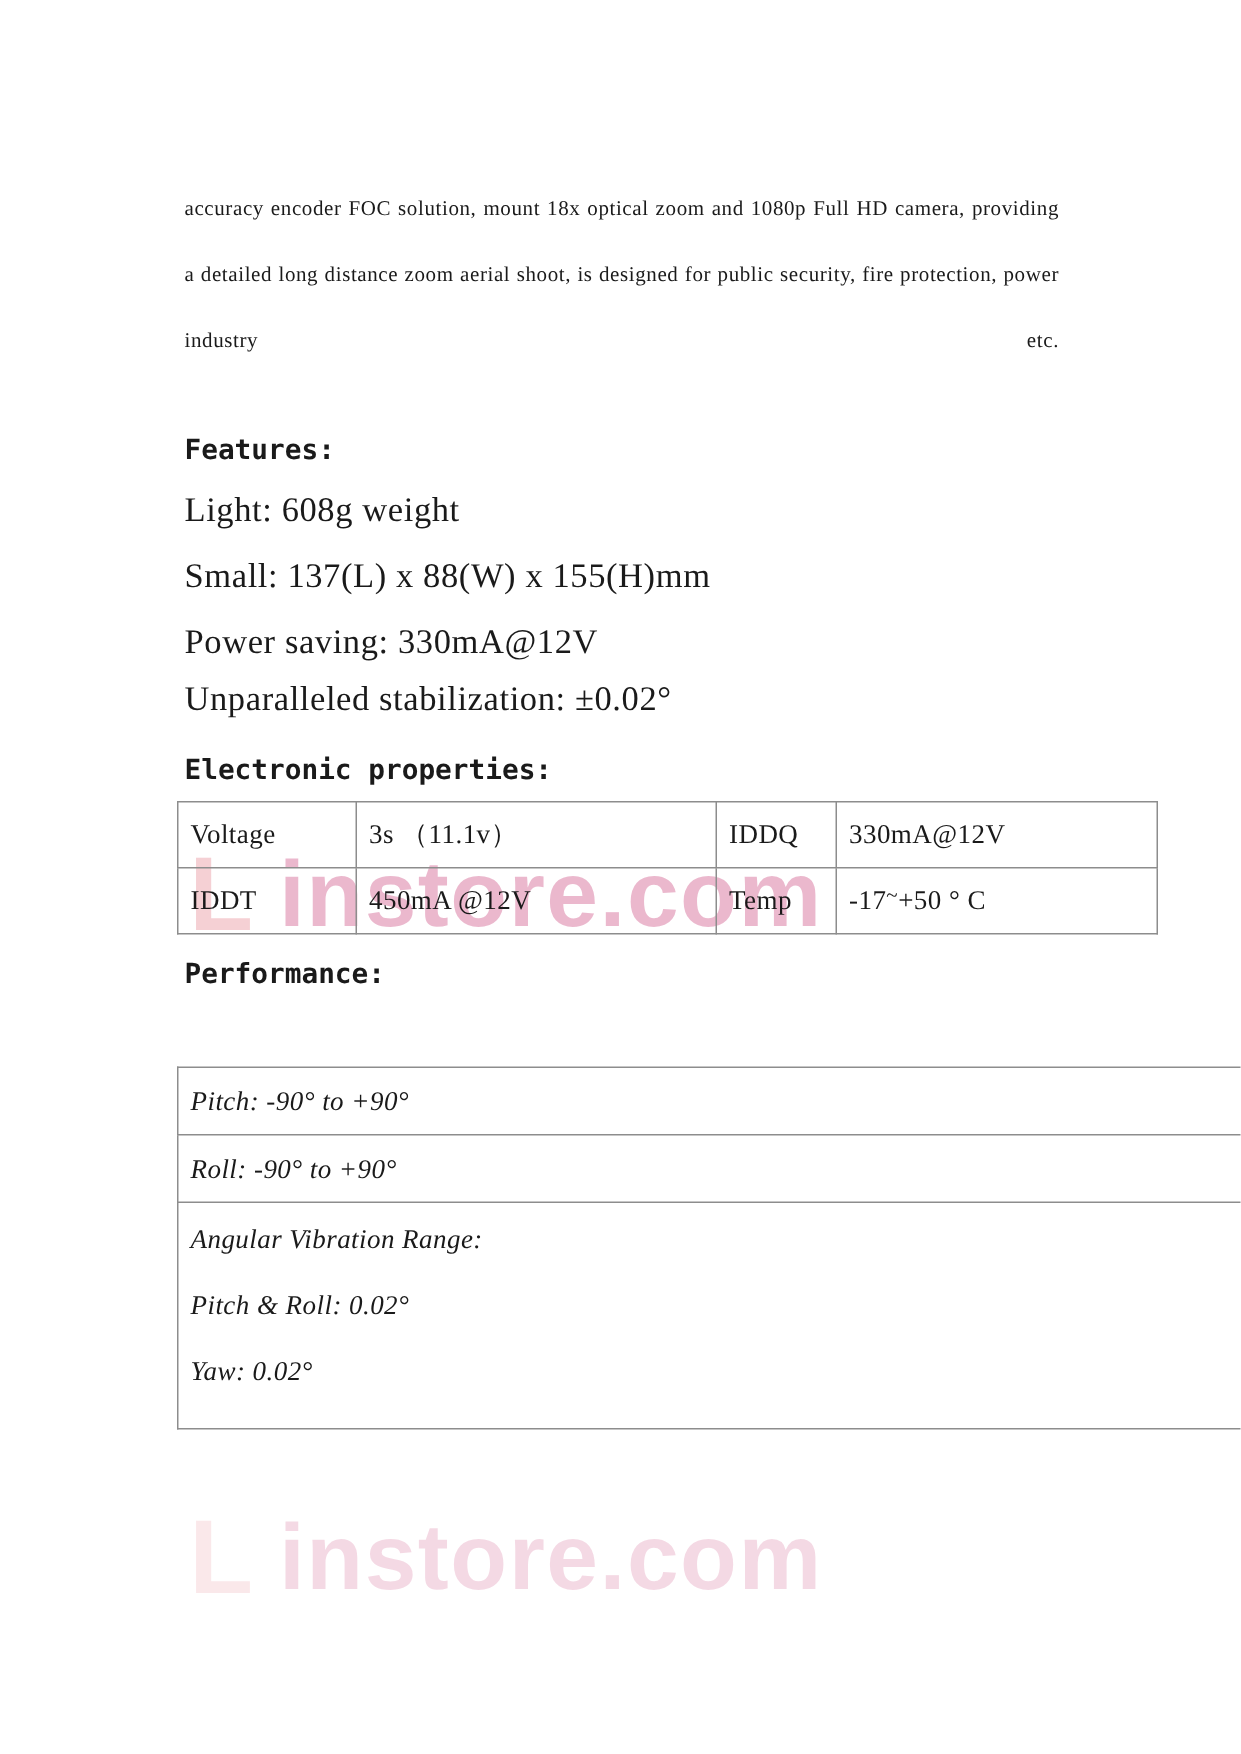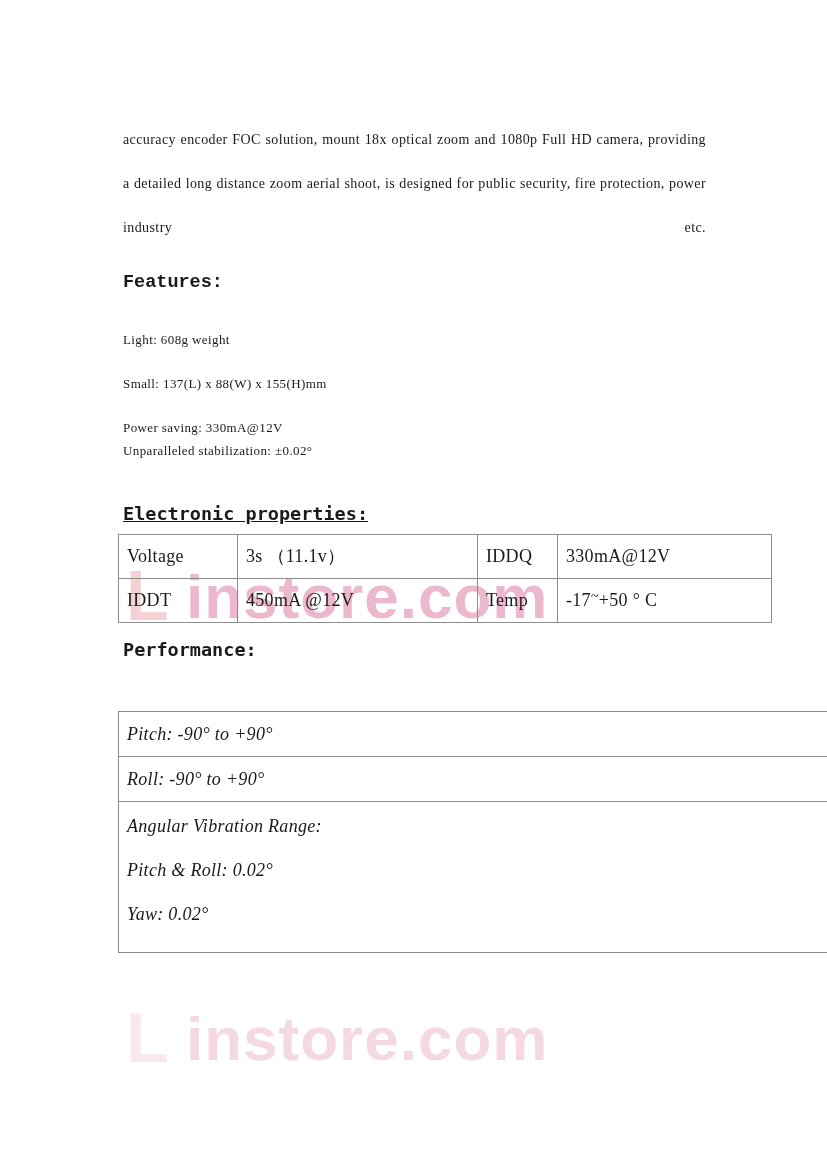--- a/index.html
+++ b/index.html
@@ -76,39 +76,39 @@
   }
   .para::after {
     content: "";
     display: inline-block;
     width: 100%;
   }
 
   .line {
     position: absolute;
     left: 123px;
-    font-size: 13px;
+    font-size: 23px;
     line-height: 44px;
     white-space: nowrap;
     letter-spacing: 0.4px;
   }
   .heading {
     font-weight: bold;
     font-family: "DejaVu Sans Mono", "Liberation Mono", monospace;
     font-size: 18.5px;
     letter-spacing: 0px;
   }
 
   .feat-1 { top: 318px; }
   .feat-2 { top: 362px; }
   .feat-3 { top: 406px; }
-  .feat-4 { top: 429px; }
-
-  .h-features { top: 261px; font-family: Liberation Mono, monospace; }
-  .h-electronic { top: 492px; text-decoration: underline; }
+  .feat-4 { top: 444px; }
+
+  .h-features { top: 279px; }
+  .h-electronic { top: 492px; }
   .h-performance { top: 628px; }
 
   
   table {
     position: absolute;
     border-collapse: collapse;
     table-layout: fixed;
     font-size: 18px;
     letter-spacing: 0.3px;
   }

